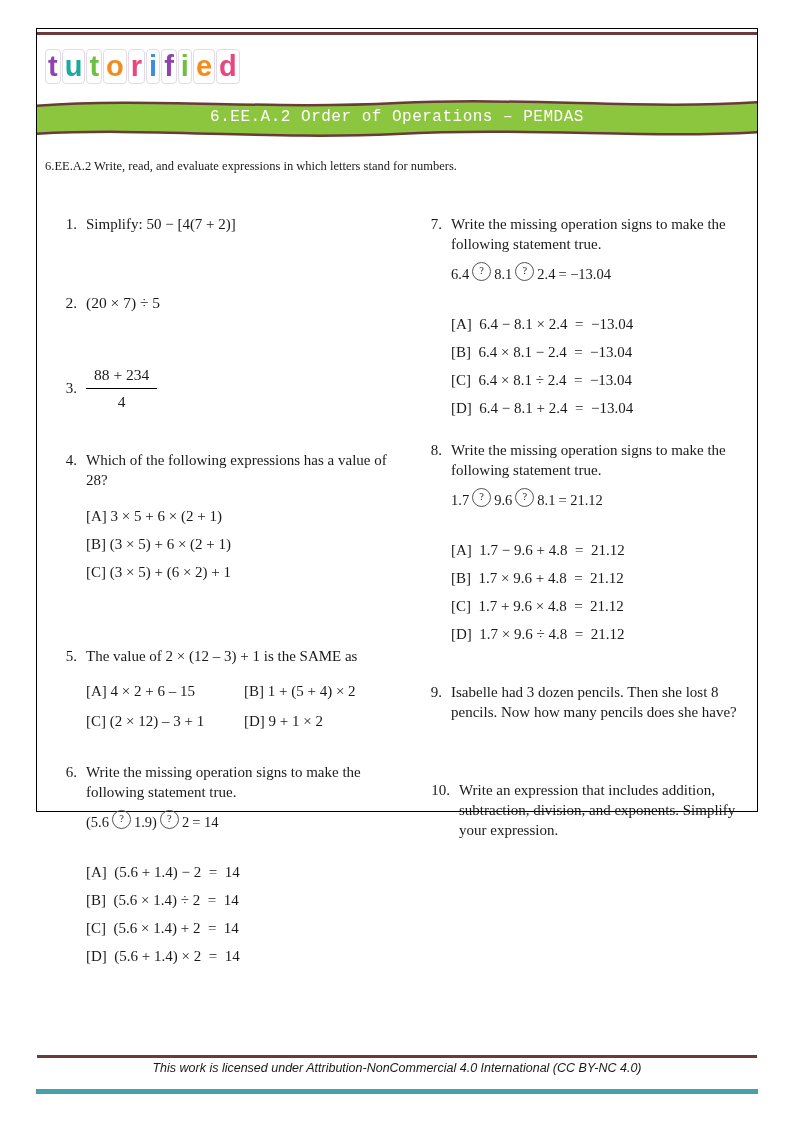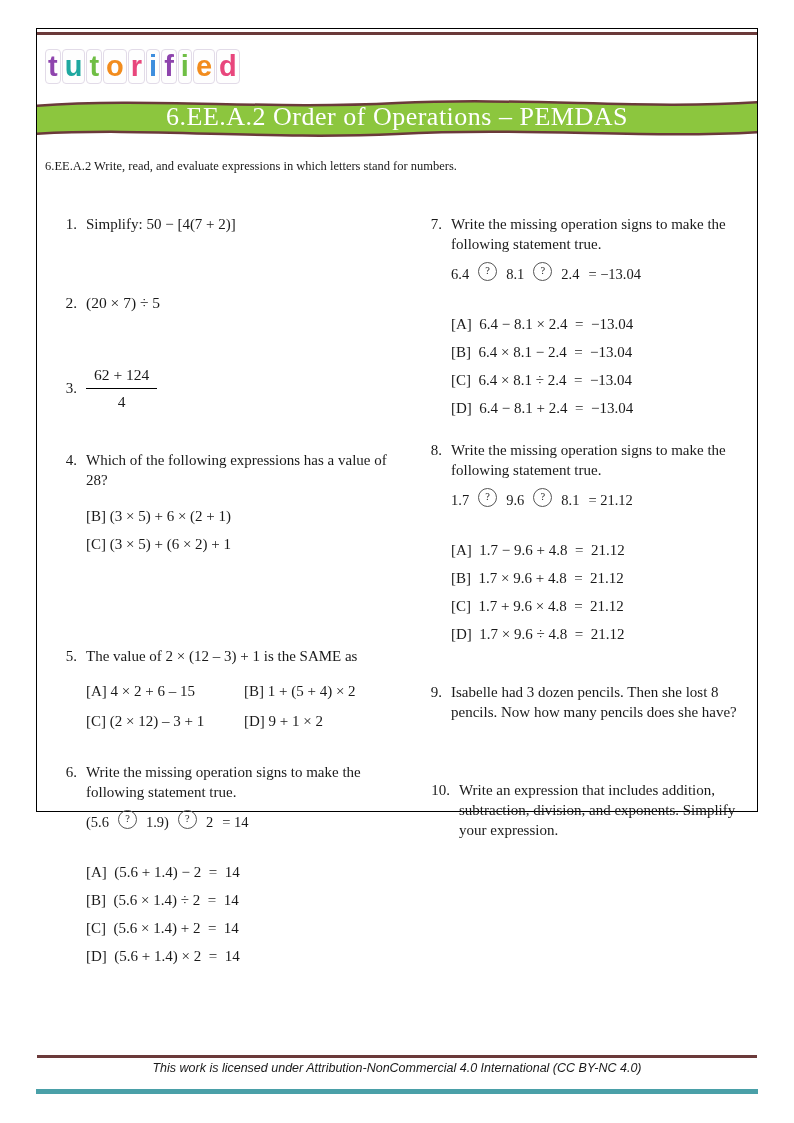--- a/index.html
+++ b/index.html
@@ -25,22 +25,22 @@
   .logo-letter {
     display: inline-block; border: 1px solid #e2dbe8; background: #fefefe;
     border-radius: 4px; padding: 0 2px; margin-right: 1px; line-height: 33px;
   }
 
   .banner { position: absolute; top: 64px; left: 0; width: 100%; height: 50px; }
   .banner svg { position: absolute; left: 0; top: 0; width: 100%; height: 100%; }
   .banner-title {
     position: absolute; left: 0; top: 0; right: 0; bottom: 0;
     display: flex; align-items: center; justify-content: center;
-    color: #ffffff; font-family: Liberation Serif, serif;
-    font-size: 26px; letter-spacing: 0.5px; padding-bottom: 2px;
+    color: #ffffff; font-family: Liberation Mono, monospace;
+    font-size: 16px; letter-spacing: 0.5px; padding-bottom: 2px;
   }
 
   .standard { position: absolute; top: 130px; left: 8px; font-size: 12.5px; }
 
   .q { position: absolute; display: flex; gap: 9px; font-size: 15px; line-height: 1.32; }
   .qnum { flex: none; width: 20px; text-align: right; }
   .lcol .qbody { width: 312px; }
   .rcol .qbody { width: 300px; }
 
   .q1 { top: 186px; left: 20px; }
@@ -55,21 +55,21 @@
   .q10 { top: 752px; left: 393px; }
 
   .choices { margin-top: 15px; }
   .choices.after-stmt { margin-top: 30px; }
   .choice { line-height: 20px; margin-bottom: 8px; white-space: pre-wrap; }
   .choice-grid { display: grid; grid-template-columns: 158px auto; row-gap: 10px; margin-top: 14px; }
   .choice-grid .choice { margin-bottom: 0; }
 
   .stmt {
     margin-top: 10px; font-size: 14.5px;
-    display: flex; align-items: center; gap: 9px; white-space: pre;
+    display: flex; align-items: center; gap: 3px; white-space: pre;
   }
   .qcircle {
     display: inline-flex; width: 17px; height: 17px; flex: none;
     border: 1px solid #555; border-radius: 50%;
     align-items: center; justify-content: center;
     font-size: 10.5px; line-height: 1; position: relative; top: -3px;
   }
 
   .frac { display: inline-block; text-align: center; font-size: 15.5px; }
   .frac-top { display: block; padding: 0 8px 3px; border-bottom: 1.5px solid #000; }
@@ -108,31 +108,32 @@
 
   <div class="q lcol q2">
     <div class="qnum">2.</div>
     <div class="qbody">(20 × 7) ÷ 5</div>
   </div>
 
   <div class="q lcol q3">
     <div class="qnum">3.</div>
     <div class="qbody">
       <span class="frac">
-        <span class="frac-top">62 + 124</span>
+        <span class="frac-top">88 + 234</span>
         <span class="frac-bot">4</span>
       </span>
     </div>
   </div>
 
   <div class="q lcol q4">
     <div class="qnum">4.</div>
     <div class="qbody">
       <div>Which of the following expressions has a value of 28?</div>
       <div class="choices">
+        <div class="choice">[A] 3 × 5 + 6 × (2 + 1)</div>
         <div class="choice">[B] (3 × 5) + 6 × (2 + 1)</div>
         <div class="choice">[C] (3 × 5) + (6 × 2) + 1</div>
       </div>
     </div>
   </div>
 
   <div class="q lcol q5">
     <div class="qnum">5.</div>
     <div class="qbody">
       <div>The value of 2 × (12 – 3) + 1 is the SAME as</div>

